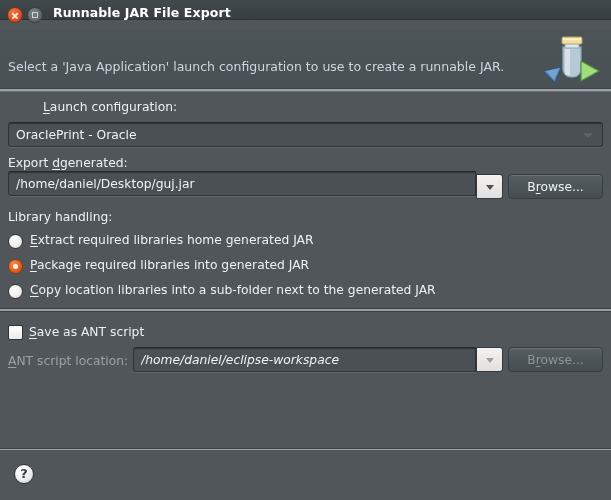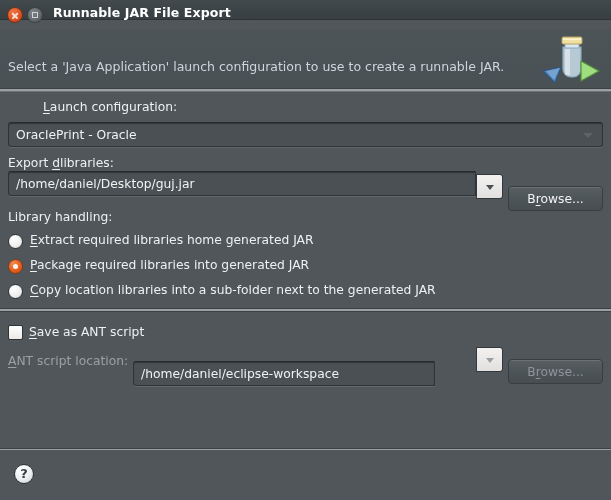--- a/index.html
+++ b/index.html
@@ -192,21 +192,20 @@
     border-radius: 4px;
     box-sizing: border-box;
     font-size: 12.3px;
     color: #f1f3f4;
     text-align: center;
     box-shadow: inset 0 1px 0 rgba(255,255,255,.12);
     display: flex;
     align-items: center;
     justify-content: center;
     user-select: none;
-    margin-top: 12px;
   }
   .btn.disabled { color: #8d9397; }
 
   
   .radio-row { position: absolute; left: 8px; height: 20px; }
   .radio {
     position: absolute;
     left: 0; top: 2px;
     width: 15px; height: 15px;
     border-radius: 50%;
@@ -315,21 +314,21 @@
   <div class="body-area">
 
     <div class="lbl" style="left:8px; top:8px;margin-left:35px;">
       <span class="u">L</span><span>aunch configuration:</span>
     </div>
     <div class="field inline-arrow" style="left:8px; top:30px; width:595px; height:25px;">
       <span class="val">OraclePrint - Oracle</span>
     </div>
 
     <div class="lbl" style="left:8px; top:64px;">
-      <span>Export&nbsp;</span><span class="u">d</span><span>libraries:</span>
+      <span>Export&nbsp;</span><span class="u">d</span><span>generated:</span>
     </div>
     <div class="field" style="left:8px; top:79px; width:468px; height:25px; border-radius:3px 0 0 3px;">
       <span class="val">/home/daniel/Desktop/guj.jar</span>
     </div>
     <div class="ddbtn" style="left:476px; top:82px; width:27px; height:25px;">
       <span class="tri"></span>
     </div>
     <div class="btn" style="left:508px; top:82px; width:95px; height:25px;">
       <span>B<span class="u">r</span><span>owse...</span></span>
     </div>
@@ -364,21 +363,21 @@
     </div>
 
     <div class="check" style="top:233px;"></div>
     <div class="lbl dim" style="left:8px; top:262px;">
       <span class="u">A</span><span>NT script location:</span>
     </div>
 
     <div class="lbl" style="left:29px; top:233px;">
       <span class="u">S</span><span>ave as ANT script</span>
     </div>
-    <div class="field" style="left:133px; top:269px; width:302px; height:25px; border-radius:3px 0 0 3px;">
+    <div class="field" style="left:133px; top:255px; width:343px; height:25px; border-radius:3px 0 0 3px;font-style:italic;">
       <span class="val">/home/daniel/eclipse-workspace</span>
     </div>
     <div class="ddbtn disabled" style="left:476px; top:255px; width:27px; height:25px;">
       <span class="tri"></span>
     </div>
     <div class="btn disabled" style="left:508px; top:255px; width:95px; height:25px;">
       <span>B<span class="u">r</span><span>owse...</span></span>
     </div>
   </div>
 

